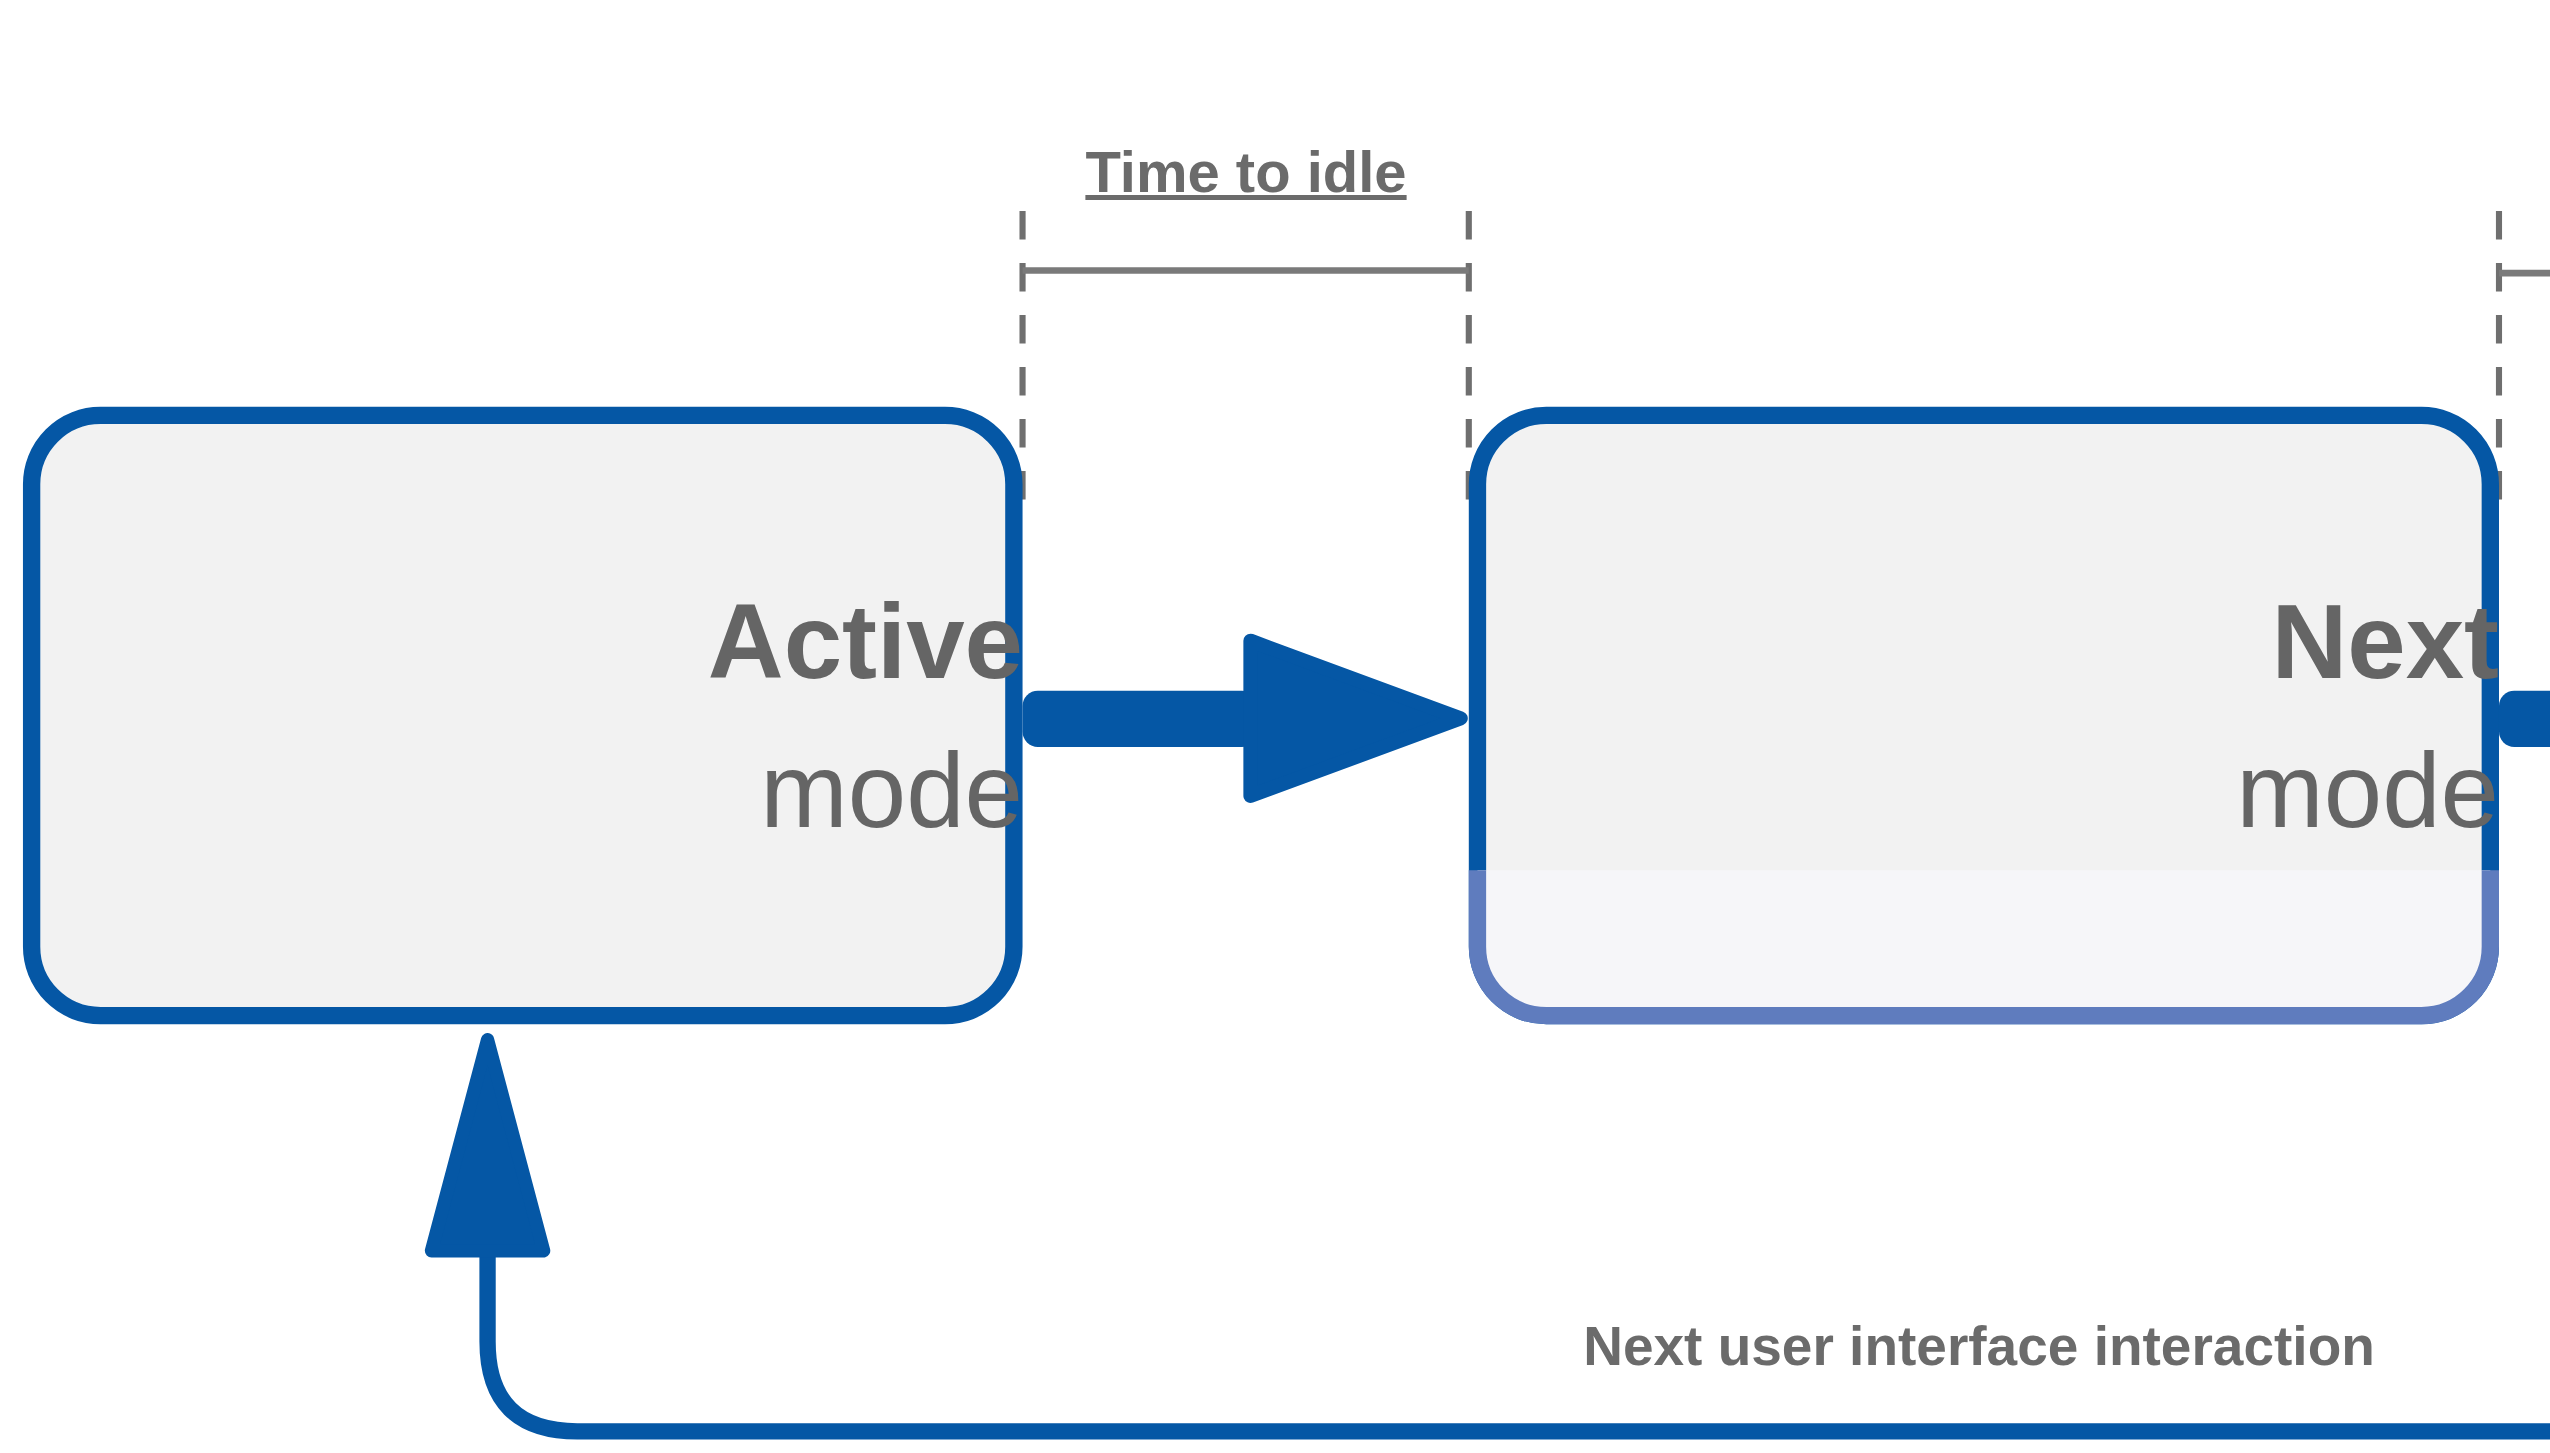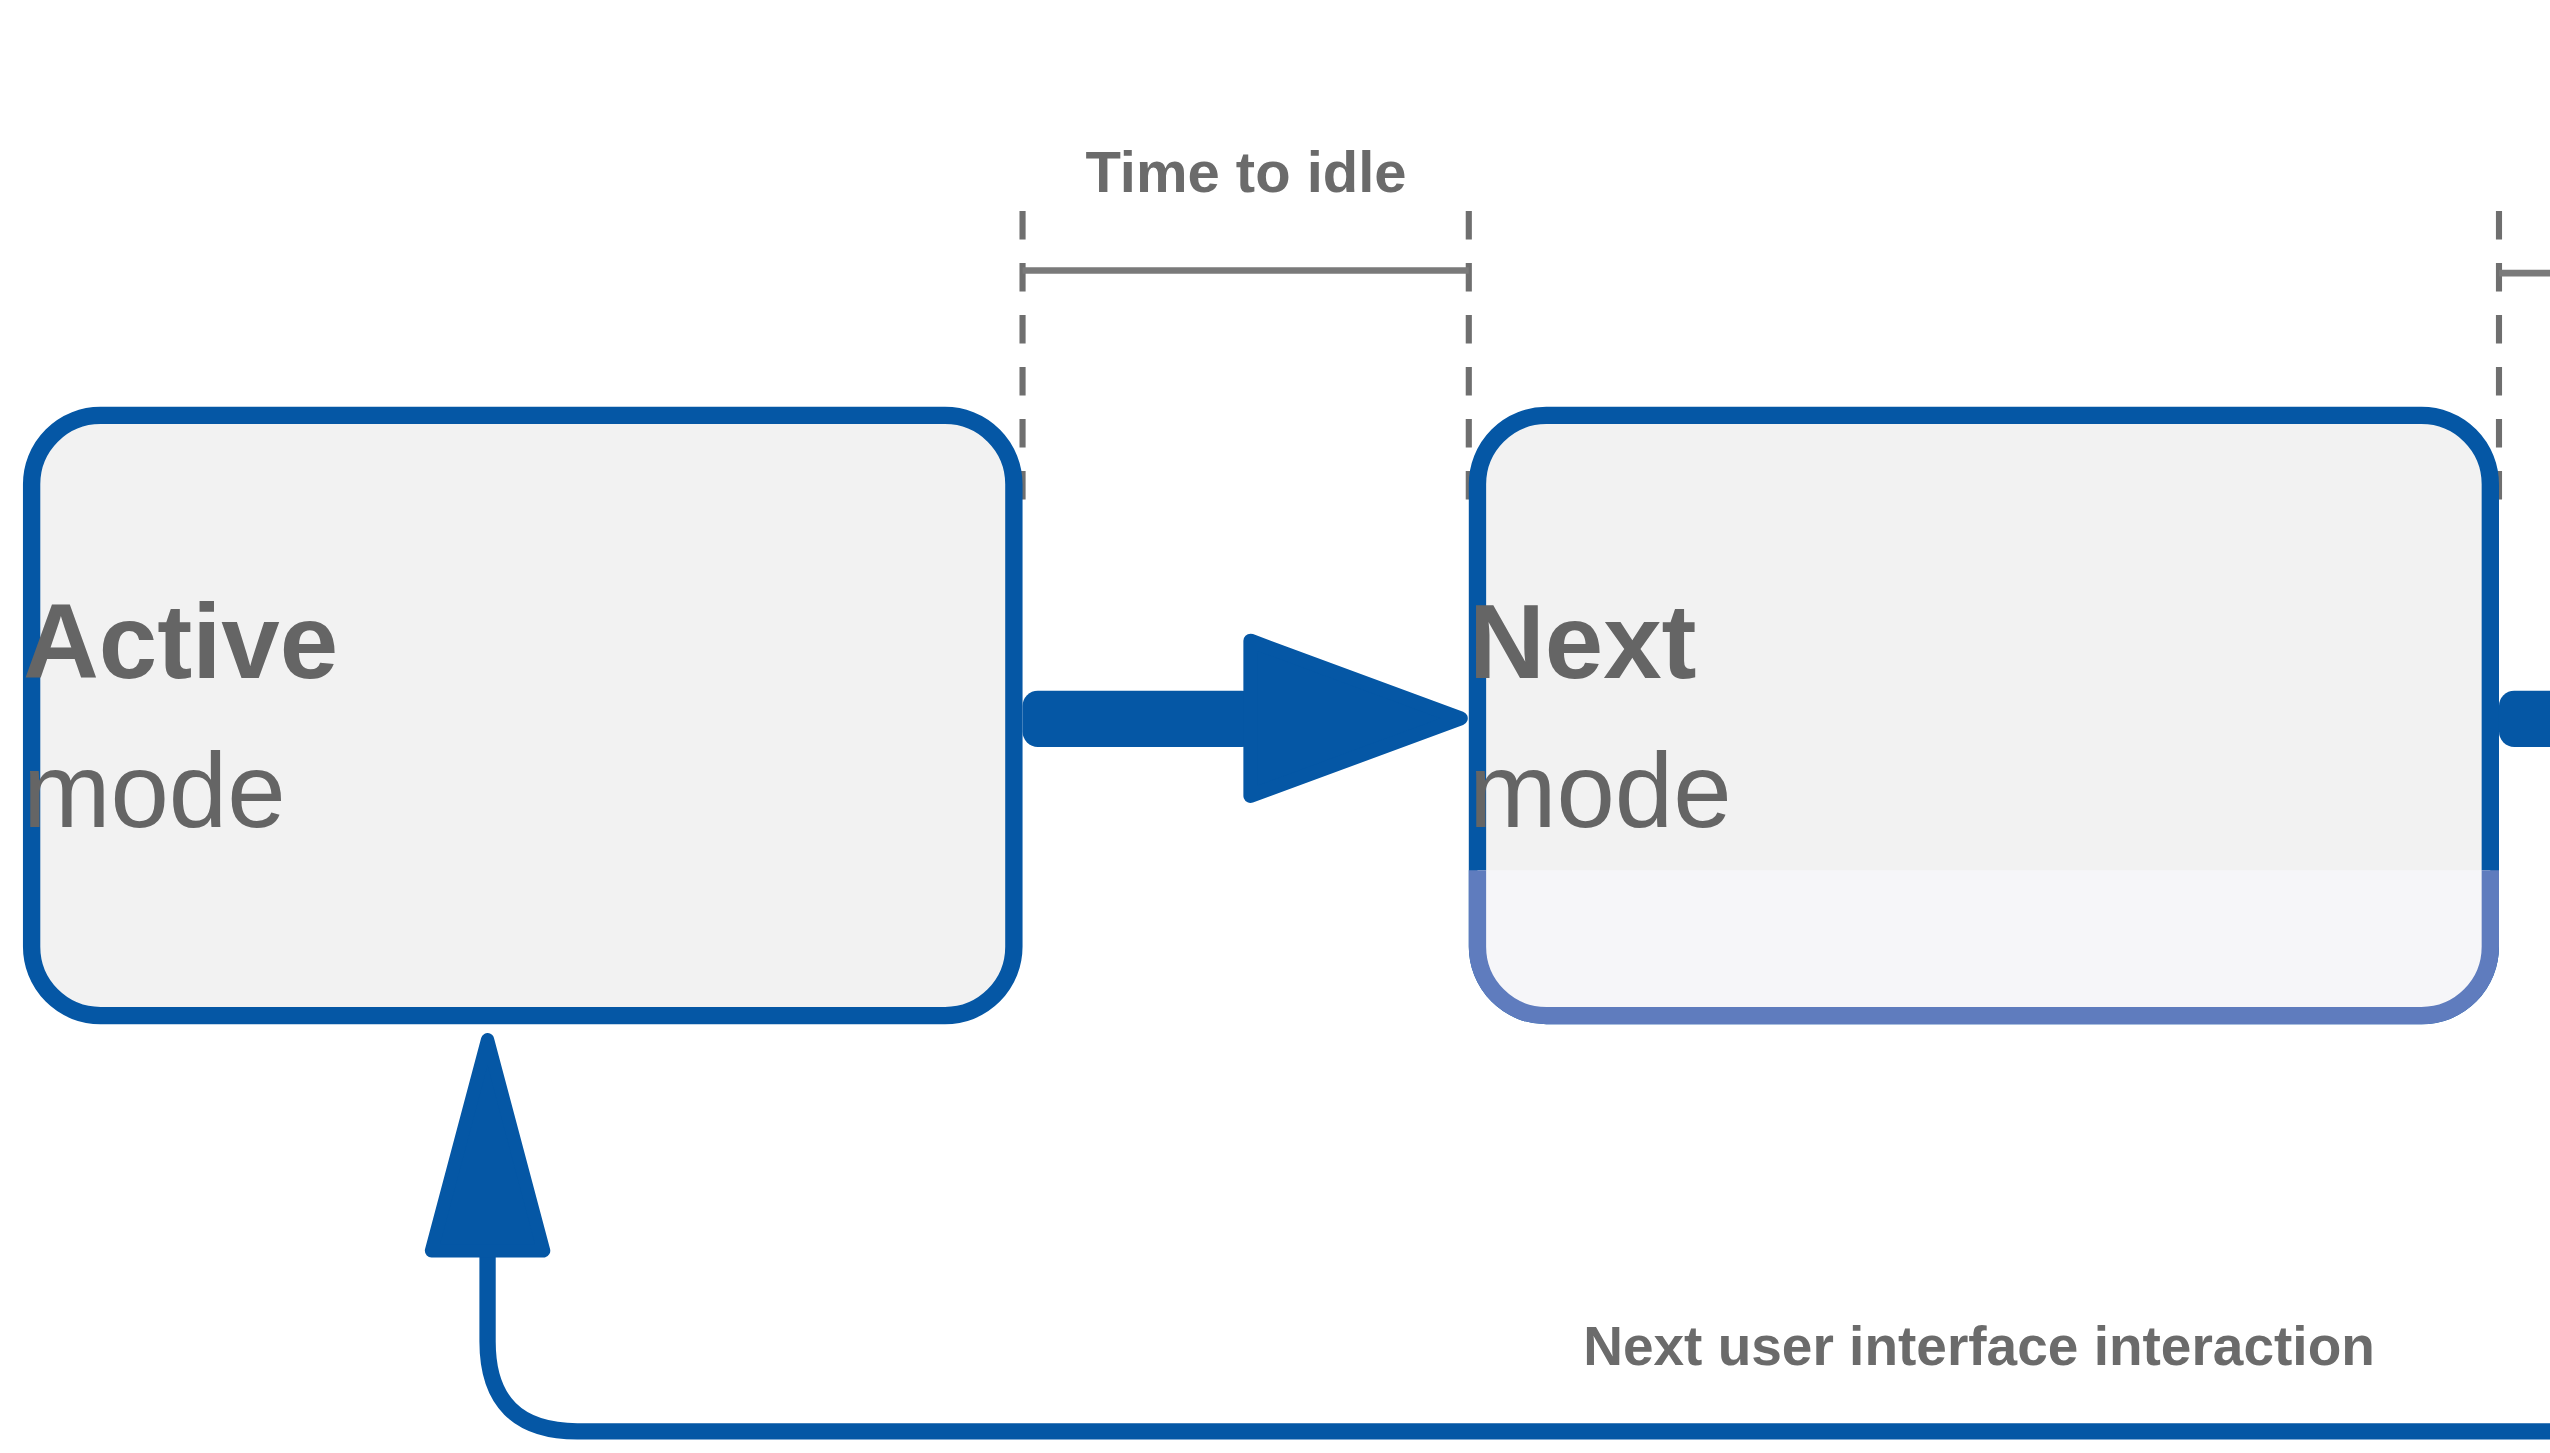--- a/index.html
+++ b/index.html
@@ -2,21 +2,21 @@
 <html style="font-size:8.2px"><head>
 <meta charset="utf-8">
 <style>
   html,body{margin:0;padding:0;background:#ffffff;}
   #canvas{
     position:relative;width:3953px;height:1454px;background:#ffffff;
     font-family:"Liberation Sans",sans-serif;overflow:hidden;
   }
   #diagram-svg{position:absolute;left:0;top:0;}
   .box-label{
-    position:absolute;display:flex;flex-direction:column;align-items:flex-start;
+    position:absolute;display:flex;flex-direction:column;align-items:flex-end;
     justify-content:center;text-align:center;color:#656565;
     font-size:105px;line-height:1.42;top:407px;height:618px;
   }
   .box-label .l1{font-weight:700;}
   .box-label .l2{font-weight:400;}
   .gap-label{
     position:absolute;color:#6b6b6b;font-weight:700;font-size:58px;
     line-height:1.38;text-align:center;white-space:pre-line;
   }
   .return-label{
@@ -76,19 +76,19 @@
 
   <div class="box-label" style="left:23px;width:1000px;">
     <span class="l1">Active</span>
     <span class="l2">mode</span>
   </div>
   <div class="box-label" style="left:1469px;width:1030px;">
     <span class="l1">Next</span>
     <span class="l2">mode</span>
   </div>
 
-  <div class="gap-label" style="left:1023px;top:132px;width:446px;">Time to idle</div>
+  <div class="gap-label" style="left:1023px;top:132px;width:446px;text-decoration:underline;">Time to idle</div>
   <div class="gap-label" style="left:2499px;top:46px;width:434px;">Time to
 standby</div>
   <div class="return-label" style="left:1214px;top:1313px;width:1530px;">Next user interface interaction</div>
 
 </div>
 
 
 </body></html>

